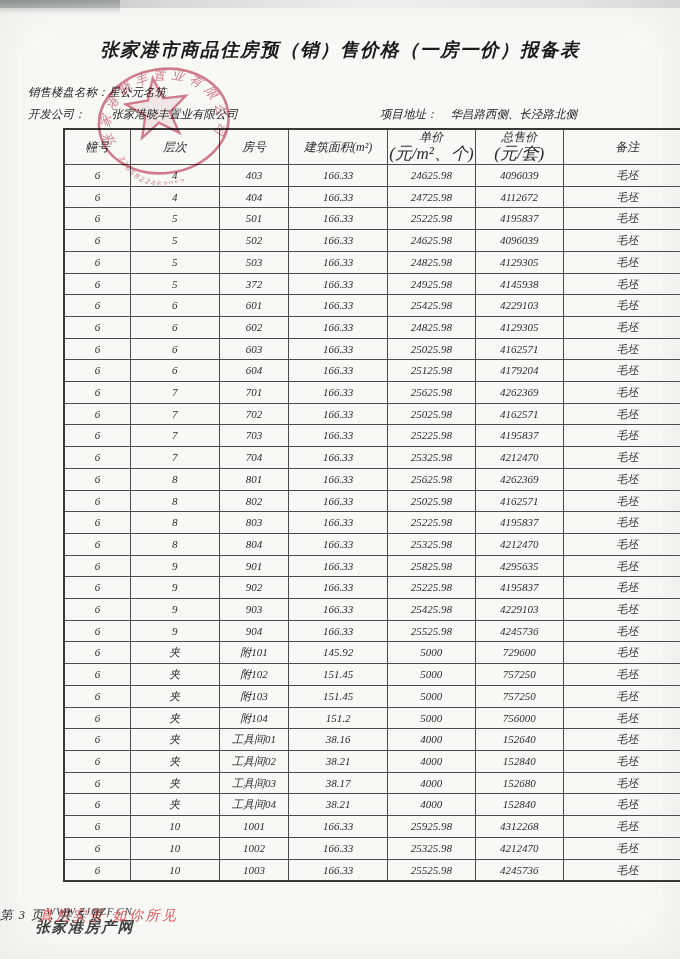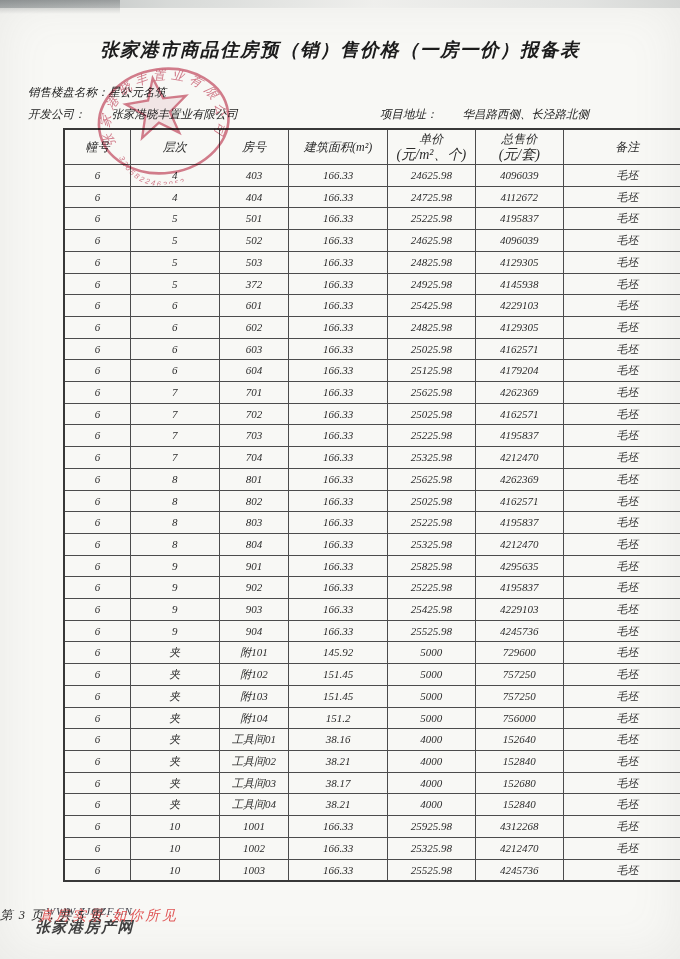--- a/index.html
+++ b/index.html
@@ -21,33 +21,33 @@
   }
   .doc-title {
     position:absolute; top:37px; left:0; width:100%; text-align:center;
     font-size:18.5px; font-weight:bold; letter-spacing:1.5px; color:#1c1c1c;
   }
   .meta { position:absolute; font-size:11.5px; color:#222; white-space:nowrap; }
   .meta-property { left:28px; top:85px;text-align:right; }
   .meta-developer { left:28px; top:107px; }
   .meta-address { left:380px; top:107px; }
   .meta-developer .val { margin-left:26px; }
-  .meta-address .val { margin-left:25px; }
+  .meta-address .val { margin-left:13px; }
 
   table.price-table {
     position:absolute; left:26px; top:128px; width:630px;
     border-collapse:collapse; table-layout:fixed; text-align:center;
     font-size:11px; color:#2b2b2b; border:2.5px solid #383838;margin-left:37px;
   }
   .price-table th, .price-table td {
     border:1.5px solid #4c4c4c; padding:0; font-weight:normal;
     overflow:hidden; white-space:nowrap;
   }
   .price-table thead th { height:34px; font-size:12px; line-height:1.25; }
-  .price-table thead .h-line2 { display:block; font-size:14px; line-height:1.1; }
+  .price-table thead .h-line2 { display:block; font-size:17px; line-height:1.1; }
   .price-table tbody td { height:20.7px; line-height:20.7px; }
 
   .stamp {
     position:absolute; left:90px; top:62px; width:148px; height:122px;
     transform:rotate(-8deg); mix-blend-mode:multiply; opacity:.88;
     pointer-events:none;
   }
 
   .site-url {
     position:absolute; left:46px; top:905px; font-size:11px;

